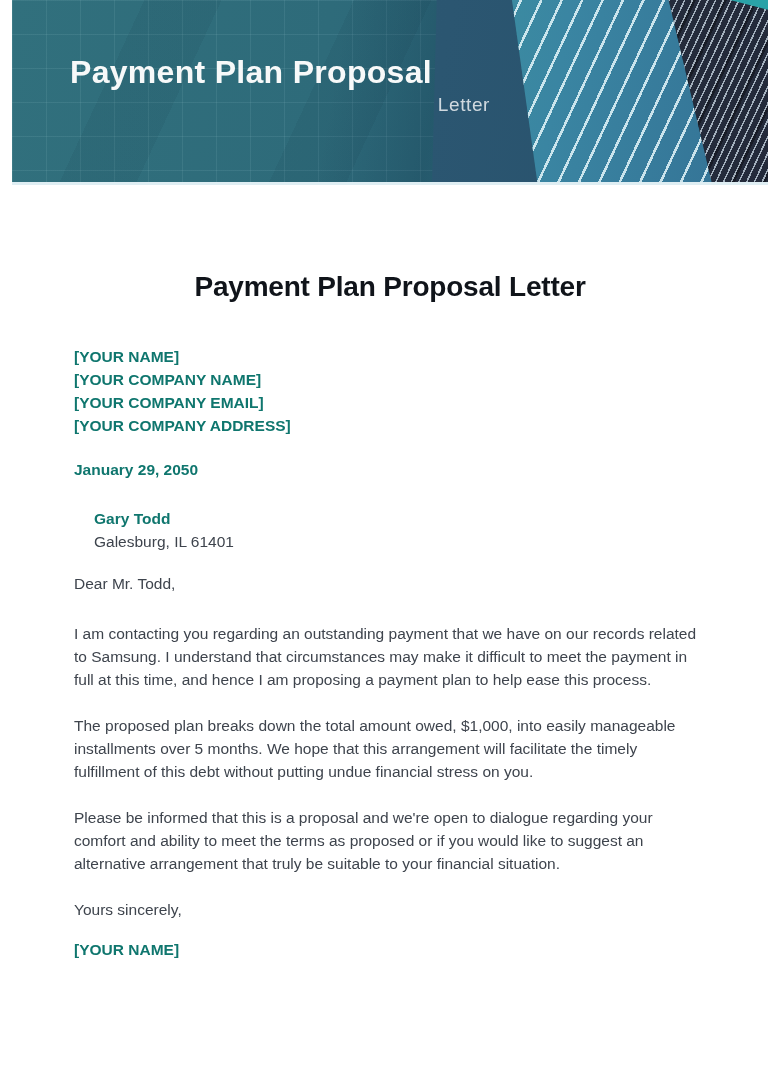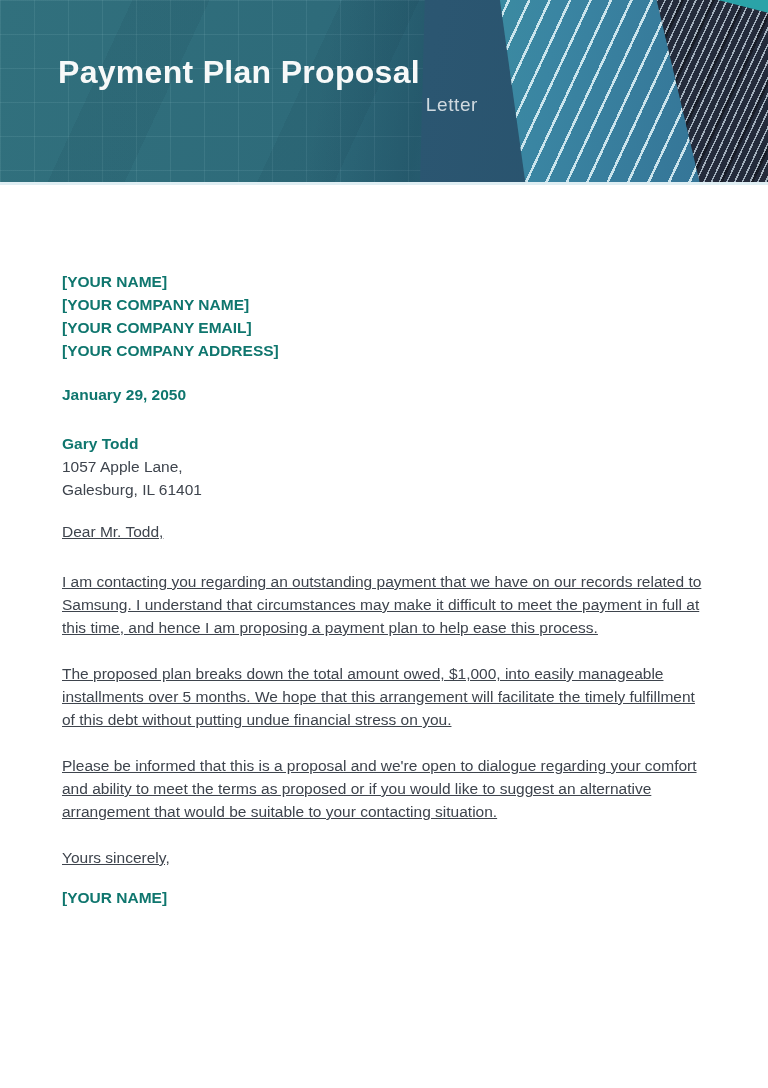--- a/index.html
+++ b/index.html
@@ -3,21 +3,21 @@
 <meta charset="utf-8">
 <style>
   * { box-sizing: border-box; }
   html, body { margin: 0; padding: 0; }
   body {
     width: 768px; height: 1088px;
     font-family: "Liberation Sans", sans-serif;
     background: #ffffff;
     overflow: hidden;
   }
-  .page { width: 768px; height: 1088px; overflow: hidden; background: #ffffff; }
+  .page { width: 768px; height: 1088px; overflow: hidden; background: #ffffff; padding-left: 12px; }
 
   
   .banner {
     position: relative;
     width: 768px; height: 185px;
     background: linear-gradient(100deg, #31707d 0%, #2e6b7a 40%, #2b657a 60%);
     border-bottom: 3px solid #dfeef3;
     overflow: hidden;
   }
   .layer { position: absolute; inset: 0; }
@@ -81,22 +81,22 @@
   .b { font-weight: bold; color: #0f766e; }
   .doc-title {
     margin: 0 0 41px 0;
     text-align: center;
     font-size: 28px; line-height: 34px; font-weight: bold;
     letter-spacing: -0.2px;
     color: #10141a;
   }
   .sender    { margin-bottom: 21px; }
   .date      { margin-bottom: 26px; }
-  .recipient { margin-bottom: 19px; }
-  .doc p     { margin: 0 0 23px 0; text-decoration: underline; }
+  .recipient { margin-bottom: 19px; margin-left: 20px; }
+  .doc p     { margin: 0 0 23px 0; }
   .salutation{ margin-bottom: 27px !important; }
   .closing   { margin-bottom: 17px !important; }
 </style>
 </head>
 <body>
 
 <div class="page">
 
   <header class="banner">
     <div class="layer grid"></div>
@@ -105,40 +105,40 @@
     <div class="layer bldg-glass"></div>
     <div class="layer bldg-dark"></div>
     <div class="layer teal-corner"></div>
     <div class="banner-text">
       <h1 class="banner-title">Payment Plan Proposal</h1>
       <div class="banner-subtitle">Letter</div>
     </div>
   </header>
 
   <main class="doc">
+    <h2 class="doc-title">Payment Plan Proposal Letter</h2>
 
     <div class="sender">
       <div class="b">[YOUR NAME]</div>
       <div class="b">[YOUR COMPANY NAME]</div>
       <div class="b">[YOUR COMPANY EMAIL]</div>
       <div class="b">[YOUR COMPANY ADDRESS]</div>
     </div>
 
     <div class="date b">January 29, 2050</div>
 
     <div class="recipient">
       <div class="b">Gary Todd</div>
-      <div>1057 Apple Lane,</div>
       <div>Galesburg, IL 61401</div>
     </div>
 
     <p class="salutation">Dear Mr. Todd,</p>
 
     <p>I am contacting you regarding an outstanding payment that we have on our records related to Samsung. I understand that circumstances may make it difficult to meet the payment in full at this time, and hence I am proposing a payment plan to help ease this process.</p>
     <p>The proposed plan breaks down the total amount owed, $1,000, into easily manageable installments over 5 months. We hope that this arrangement will facilitate the timely fulfillment of this debt without putting undue financial stress on you.</p>
-    <p>Please be informed that this is a proposal and we're open to dialogue regarding your comfort and ability to meet the terms as proposed or if you would like to suggest an alternative arrangement that would be suitable to your contacting situation.</p>
+    <p>Please be informed that this is a proposal and we're open to dialogue regarding your comfort and ability to meet the terms as proposed or if you would like to suggest an alternative arrangement that truly be suitable to your financial situation.</p>
 
     <p class="closing">Yours sincerely,</p>
 
     <div class="b signature">[YOUR NAME]</div>
   </main>
 
 </div>
 
 </body></html>

